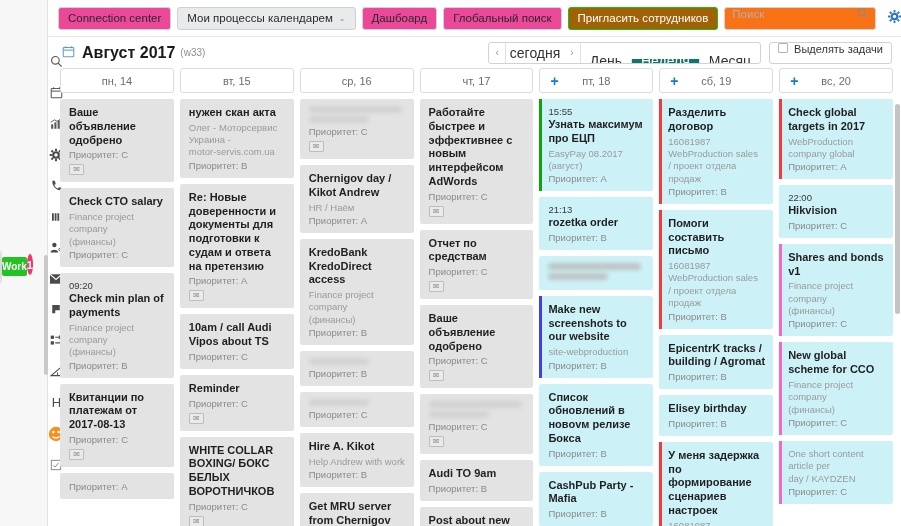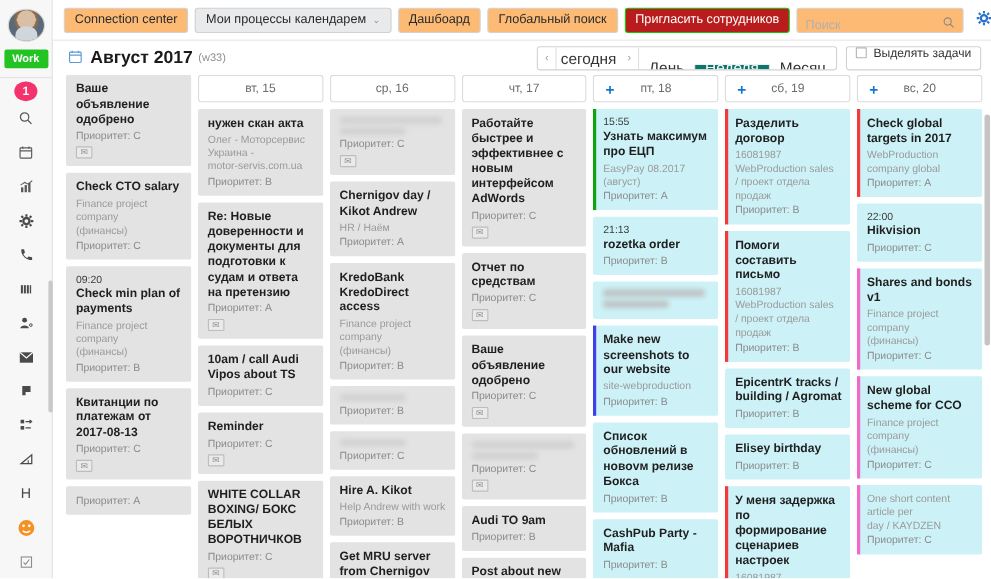--- a/index.html
+++ b/index.html
@@ -9,21 +9,21 @@
     font-family: "Liberation Sans", "DejaVu Sans", sans-serif;
     overflow: hidden;
   }
   #app { position: relative; width: 901px; height: 526px; display: flex; }
 
   
   .rail {
     width: 48px; height: 526px; flex: 0 0 48px;
     background: #f7f7f7;
     border-right: 1px solid #e2e2e2;
-    display: flex; flex-direction: column; align-items: center;
+    display: flex; flex-direction: row; align-items: center;
   }
   .rail-avatar {
     width: 34px; height: 34px; border-radius: 50%;
     margin-top: 8px;
     background: radial-gradient(circle at 50% 32%, #d8bfa5 0 34%, #8a6a4e 35% 44%, #5a6a7a 45% 100%);
     border: 1px solid #d6d6d6;
     overflow: hidden; position: relative;
   }
   .rail-avatar::after {
     content:""; position:absolute; left:6px; right:6px; bottom:0; height:13px;
@@ -57,34 +57,34 @@
 
   
   .topbar {
     height: 37px; flex: 0 0 37px;
     border-bottom: 1px solid #e6e6e6;
     display: flex; align-items: center; padding: 0 8px 0 10px;
     background: #fff;
   }
   .tb-btn {
     height: 23px; border: 1px solid #d2d2d2; border-radius: 3px;
-    background: #fdba74; color: #2a2a2a;
+    background: #ec4899; color: #2a2a2a;
     font-size: 11.5px; padding: 0 9px;
     display: flex; align-items: center; margin-right: 6px;
     white-space: nowrap;
   }
   .tb-btn.active { background: #e9eaec; border-color: #cfd0d2; }
   .tb-btn .caret { margin-left: 6px; color: #8a8a8a; font-size: 8px; }
   .tb-btn.green {
-    background: #b91c1c; border-color: #16c60c; color: #fff; font-weight: 500;
+    background: #a16207; border-color: #16c60c; color: #fff; font-weight: 500;
   }
   .tb-spacer { flex: 1 1 auto; }
   .tb-search {
     width: 152px; height: 23px; border: 1px solid #d2d2d2; border-radius: 3px;
-    background: #fdba74; display: flex; align-items: flex-end; padding: 0 7px;
+    background: #f97316; display: flex; align-items: flex-start; padding: 0 7px;
     margin-right: 9px;
   }
   .tb-search input {
     flex: 1 1 auto; border: 0; outline: 0; font-size: 11.5px;
     font-family: inherit; color: #333; background: transparent; min-width:0;
   }
   .tb-search input::placeholder { color: #b0b0b0; }
   .tb-search .mag { color: #8a8a8a; font-size: 12px; }
   .tb-gear { color: #2a73c9; font-size: 14px; padding: 0 2px; }
 
@@ -350,20 +350,23 @@
         <span class="seg-item">Месяц</span>
       </div>
       <div class="hl-box">
         <span class="cb"></span>
         <span>Выделять задачи</span>
       </div>
     </div>
 
     <div class="grid" id="grid">
         <div class="col">
+          <div class="col-head">
+            <span>пн, 14</span>
+          </div>
           <div class="col-body">
             <div class="card">
               <div class="title">Ваше объявление одобрено</div>
               <div class="prio">Приоритет: C</div>
               <div class="env">✉</div>
             </div>
             <div class="card">
               <div class="title">Check CTO salary</div>
               <div class="meta">Finance project company</div>
               <div class="meta">(финансы)</div>

